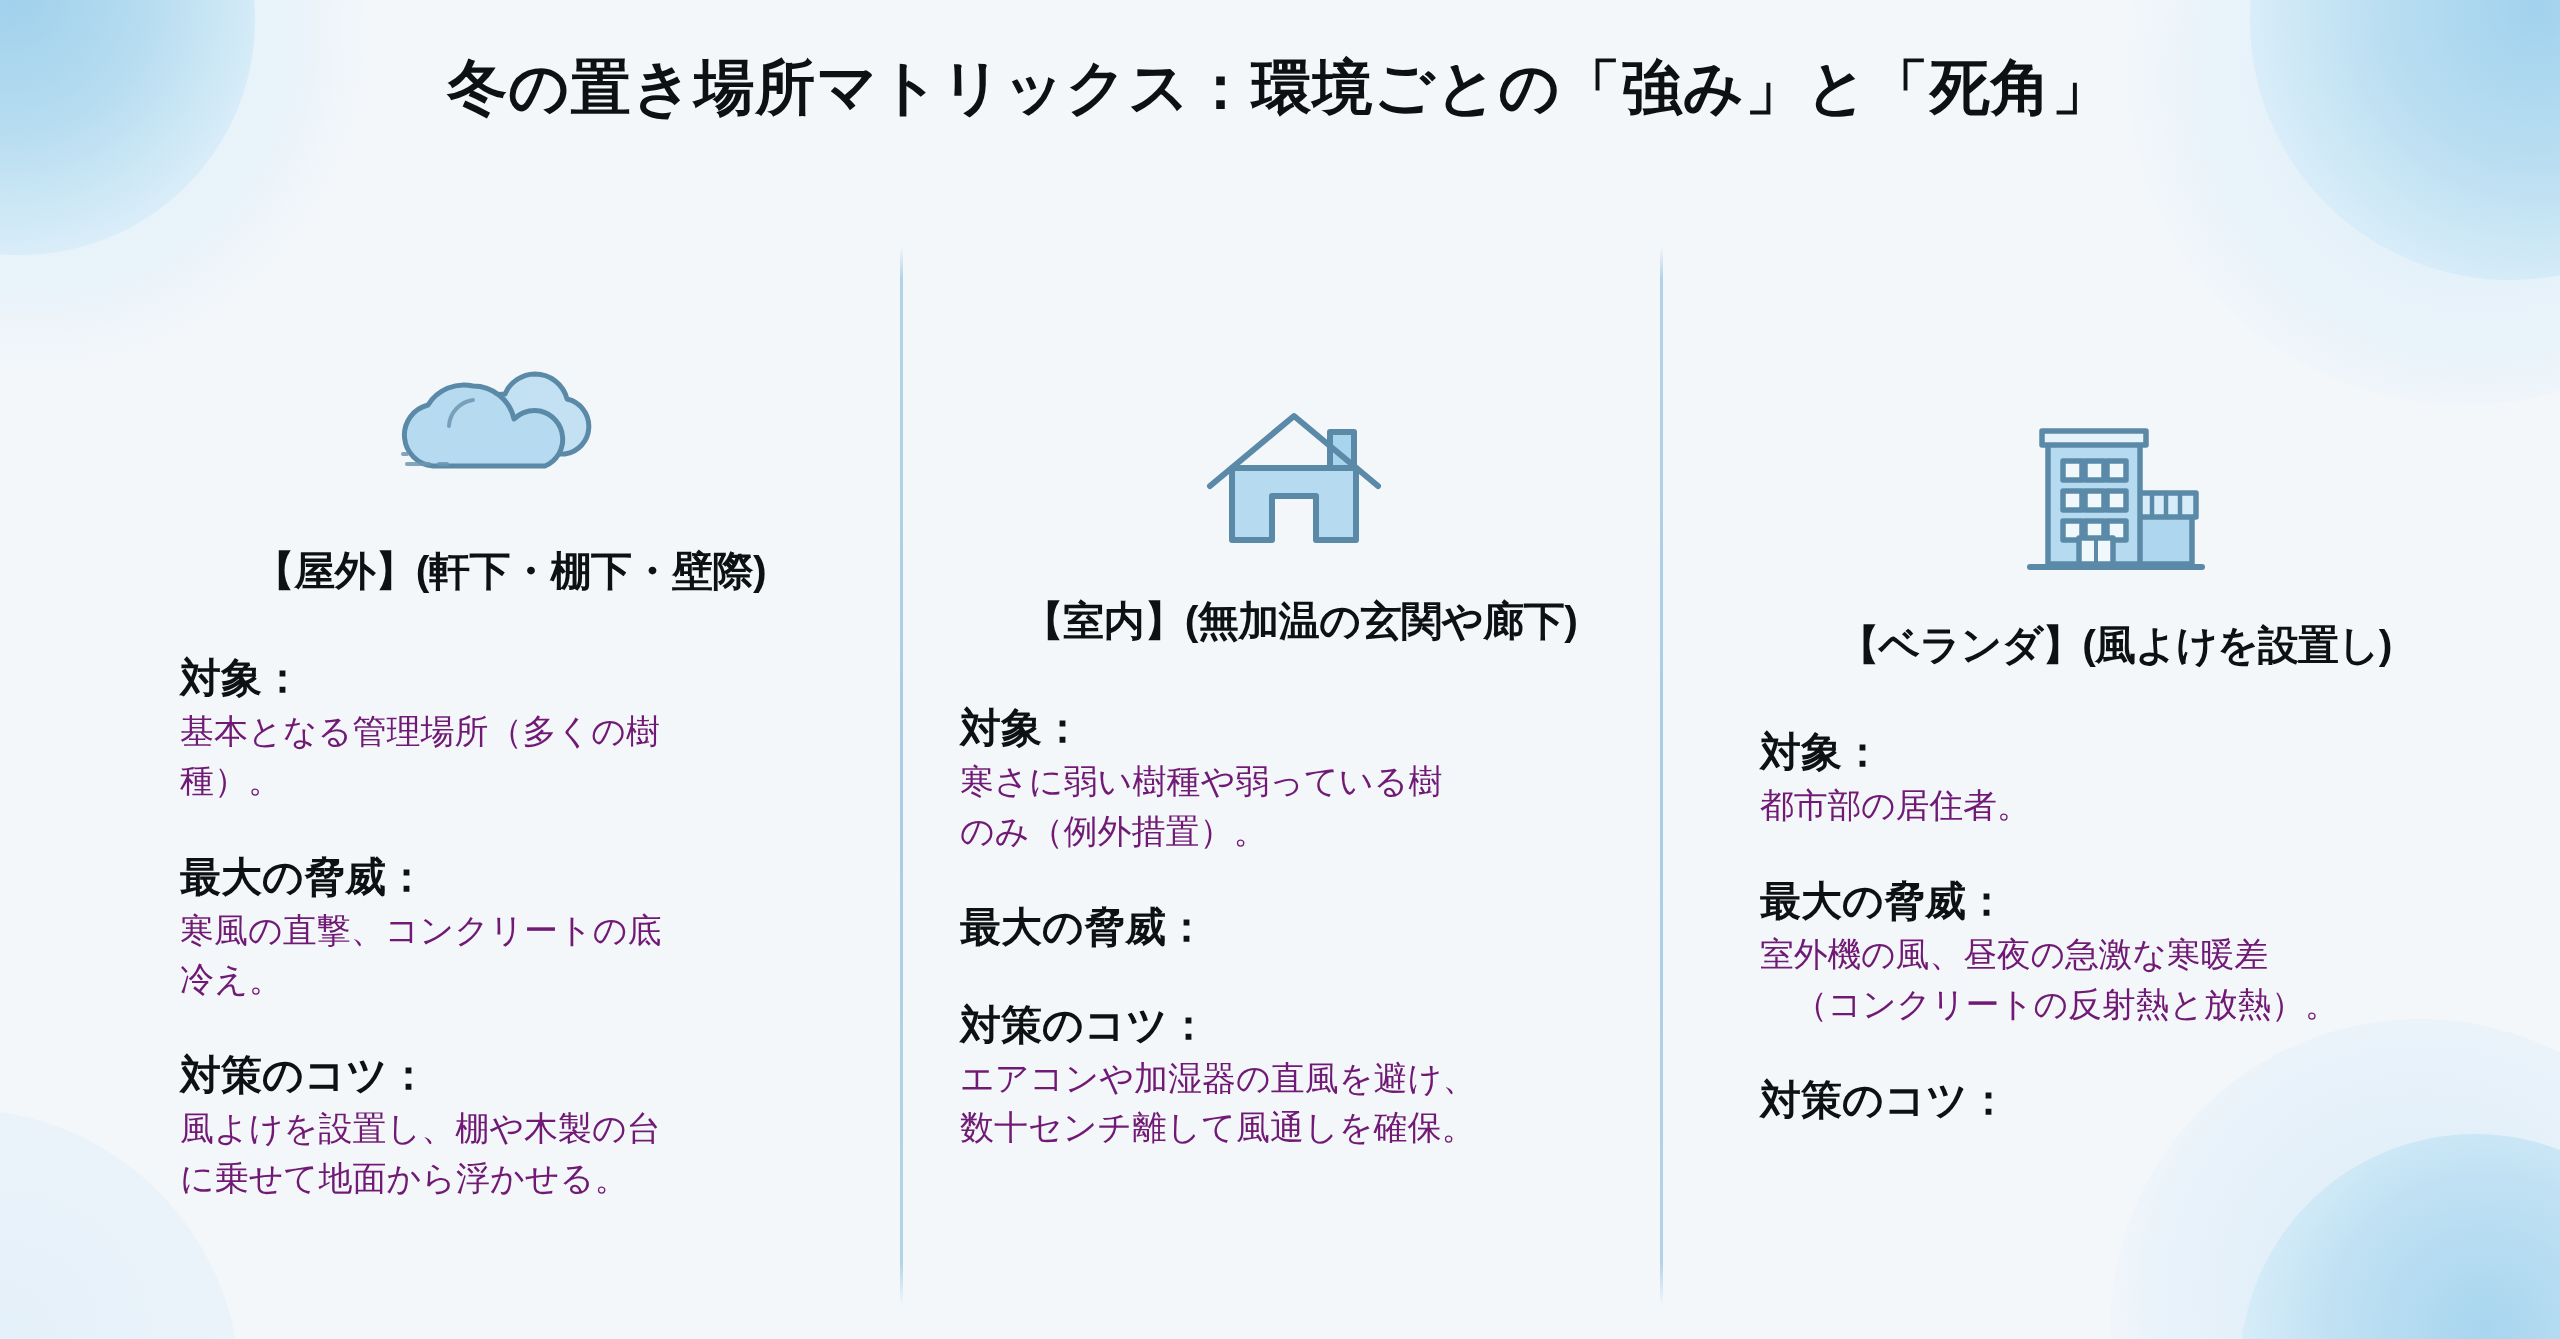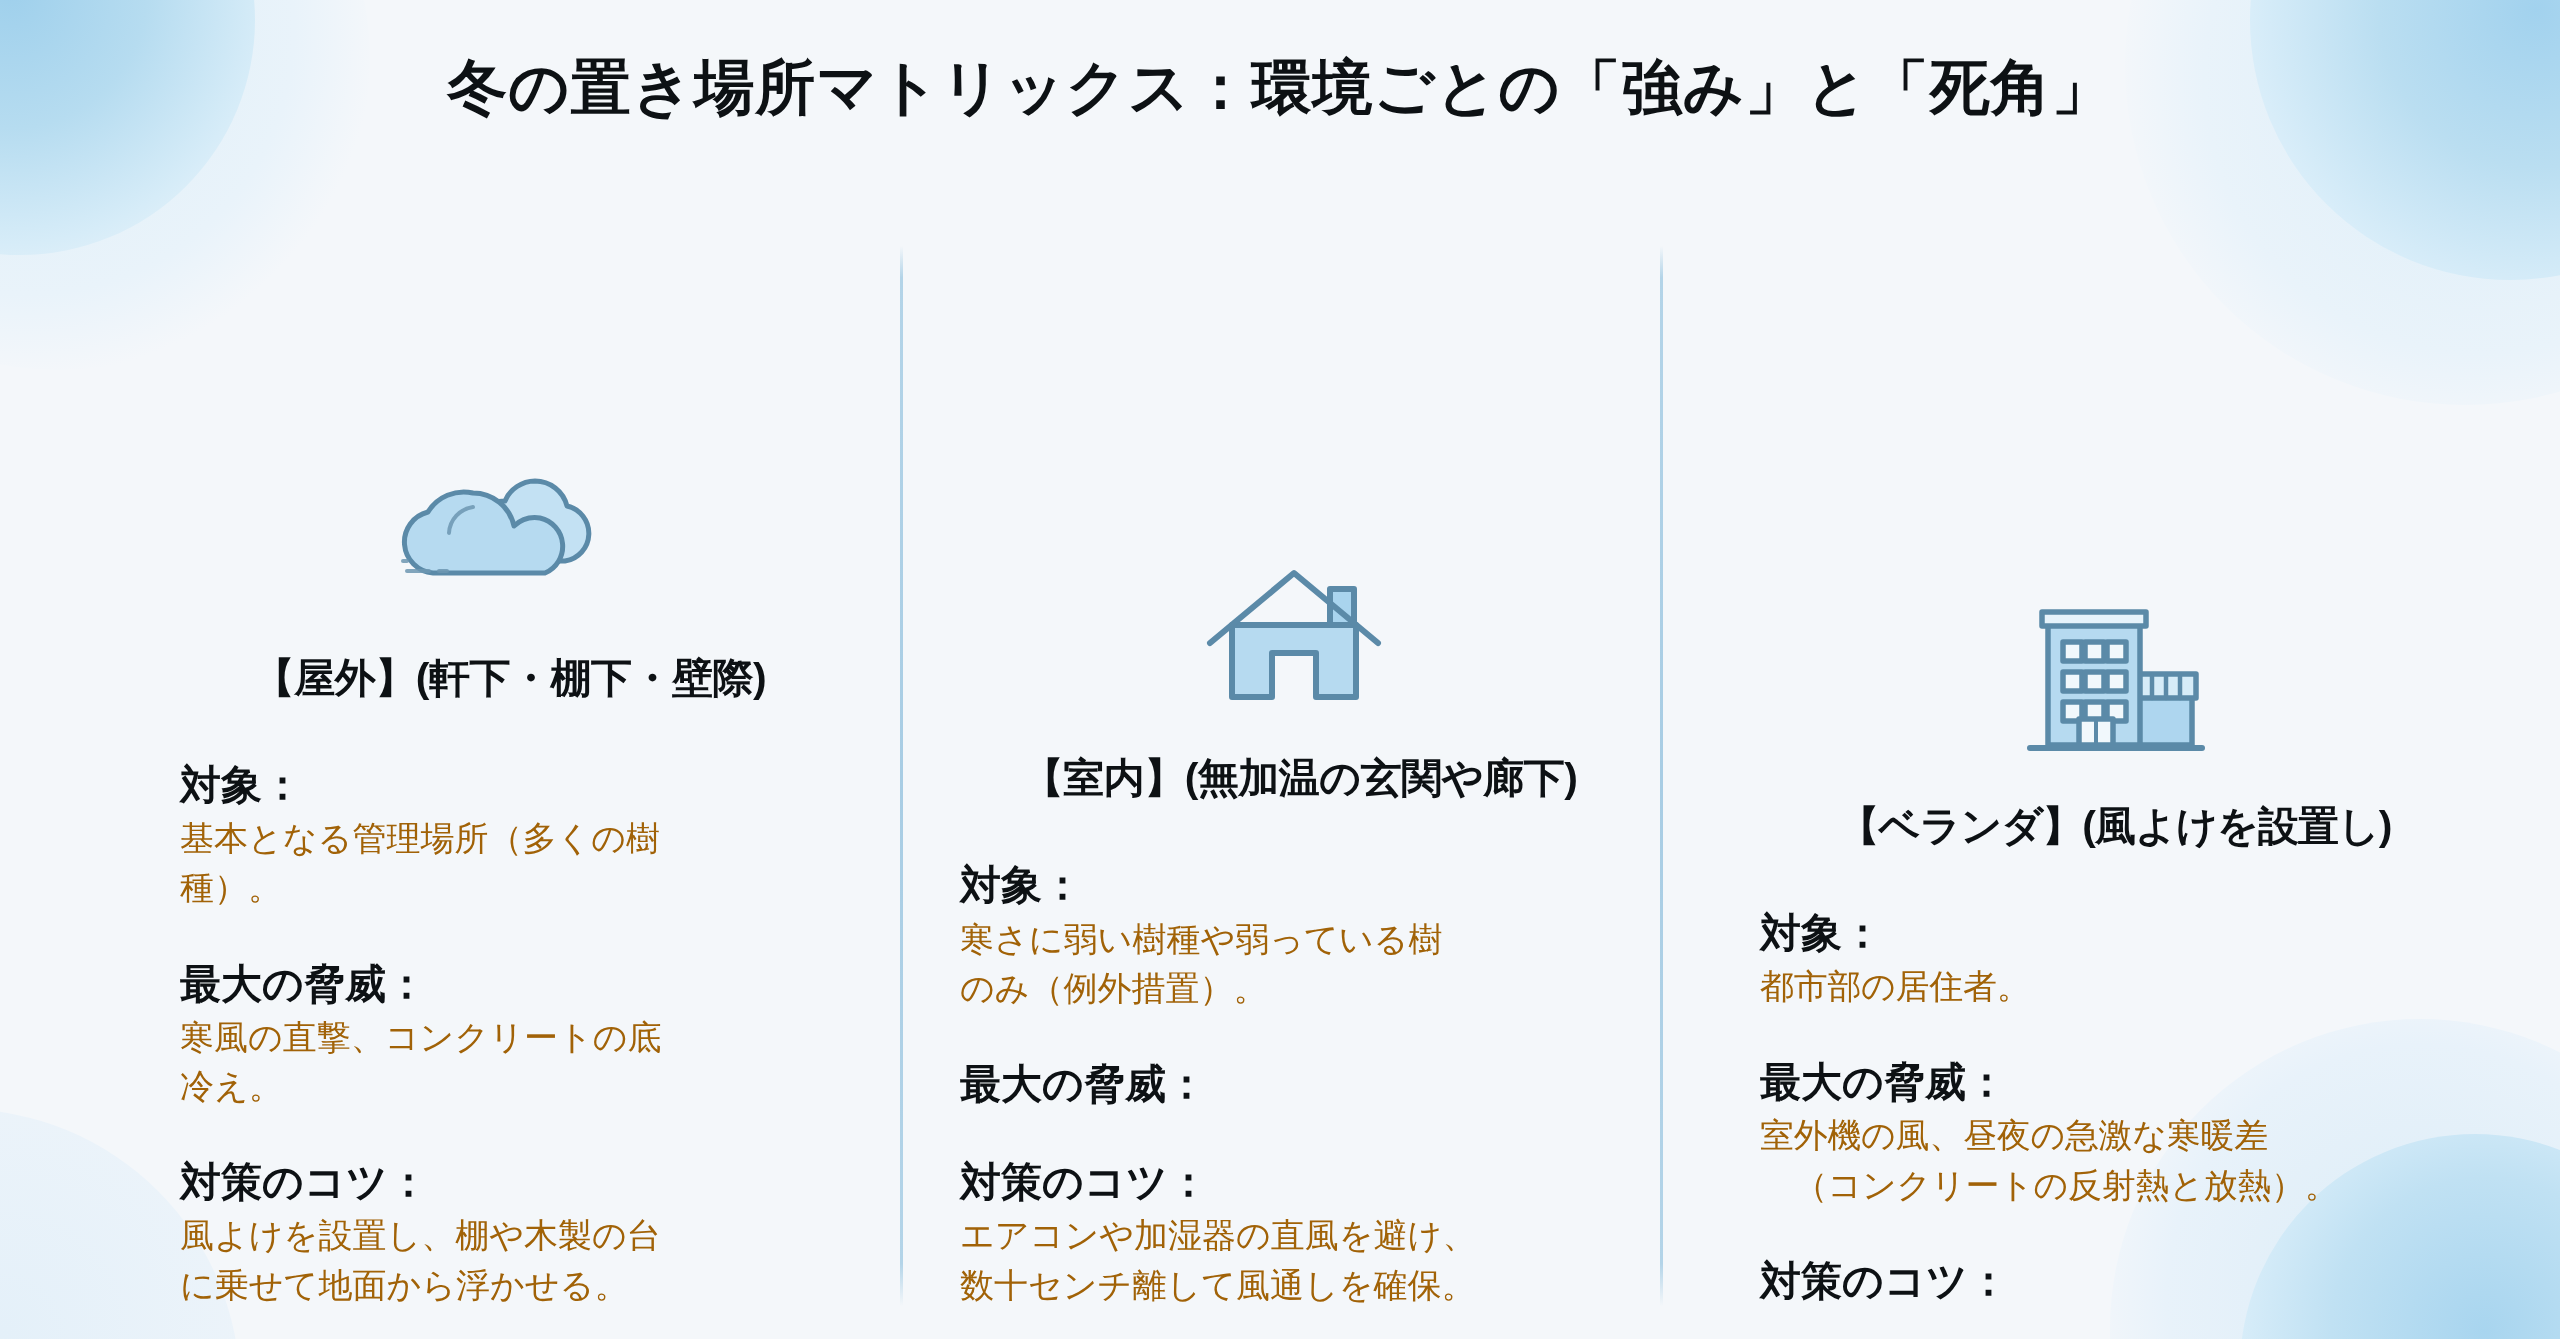--- a/index.html
+++ b/index.html
@@ -99,21 +99,21 @@
   }
 
   .columns {
     position: absolute;
     top: 230px;
     left: 100px;
     width: 2400px;
     height: 1080px;
     display: flex;
     flex-direction: row;
-    align-items: flex-end;
+    align-items: center;
   }
 
   .col {
     position: relative;
     box-sizing: border-box;
   }
   .col-1 { width: 800px; padding: 0 60px 0 80px; }
   .col-2 { width: 800px; padding: 0 60px 0 60px; }
   .col-3 { width: 800px; padding: 0 30px 0 60px; }
 
@@ -158,21 +158,21 @@
   .block-label {
     font-size: 41px;
     font-weight: bold;
     color: #0d1114;
     line-height: 1.32;
     margin-bottom: 2px;
   }
   .block-body {
     font-size: 34px;
     font-weight: normal;
-    color: #a16207;
+    color: #701a75;
     line-height: 1.45;
     white-space: pre-line;
   }
   .col-3 .block-body { letter-spacing: -0.3px; }
   .col-3 .col-head { letter-spacing: -1px; }
 </style>
 </head>
 <body>
 
 <div class="bg-layer">

